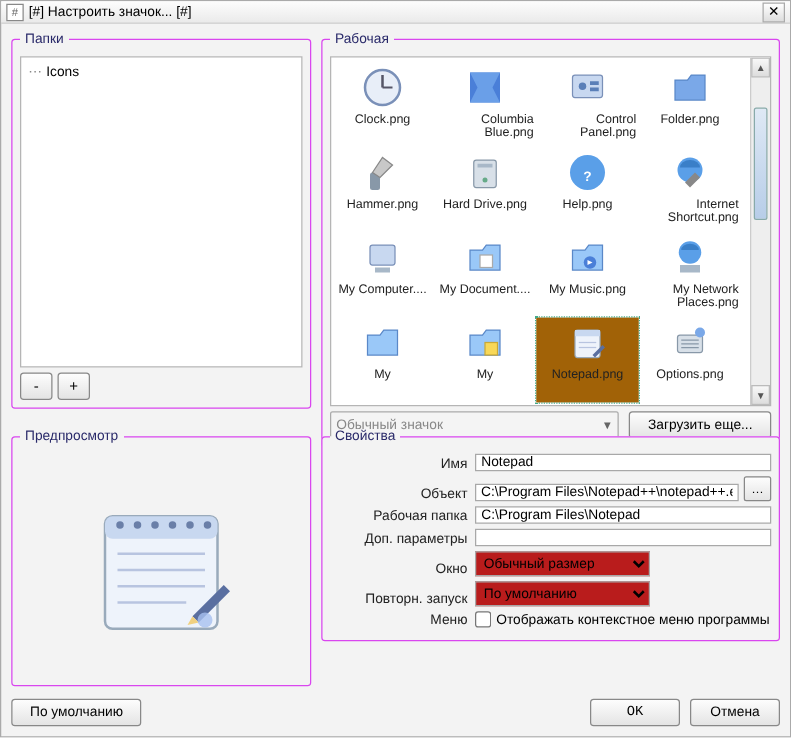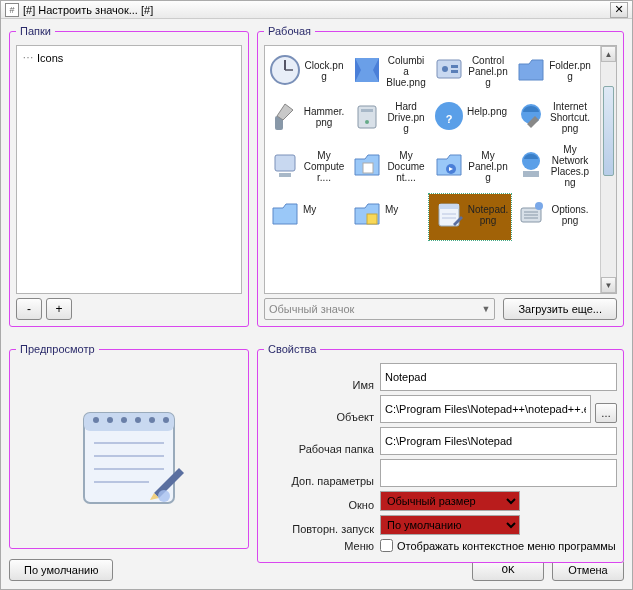--- a/index.html
+++ b/index.html
@@ -19,33 +19,33 @@
 .right-col { flex: 1; display:flex;flex-direction:column;}
 .folders fieldset { flex:1; display:flex;flex-direction:column; }
 .treebox { flex:1; background:#fff; border:1px solid #b5b5b5; padding:4px 2px; overflow:auto;}
 .treeitem { display:flex;align-items:center;gap:2px;padding:1px 2px;}
 .tree-indent{width:14px;display:inline-block;text-align:center;color:#888;}
 .folders-btns { display:flex; gap:4px; margin-top:4px;}
 .sqbtn { width:26px; height:22px; border:1px solid #888; background:linear-gradient(#fdfdfd,#e4e4e4); border-radius:3px;cursor:pointer;display:flex;align-items:center;justify-content:center;font-size:12px;}
 .icons fieldset{flex:1;display:flex;flex-direction:column;}
 .iconlist { flex:1; background:#fff; border:1px solid #b5b5b5; overflow-y:auto; overflow-x:hidden; padding:4px 0 2px 0; position:relative;}
 .icon-row{display:flex;}
-.icon-cell{width:82px;display:flex;flex-direction:row;align-items:center;text-align:center;padding:2px 2px 6px 2px;cursor:pointer;}
+.icon-cell{width:82px;display:flex;flex-direction:column;align-items:center;text-align:right;padding:2px 2px 6px 2px;cursor:pointer;}
 .icon-cell.selected{background:#a16207;outline:1px dotted #4a8;}
 .icon-img{width:36px;height:36px;display:flex;align-items:center;justify-content:center;margin-bottom:2px;}
 .icon-label{font-size:10px;line-height:11px;color:#222;word-break:break-word;min-height:22px;}
 .icons-controls{display:flex;gap:8px;margin-top:4px;align-items:center;}
 .combo { flex:1; height:22px; border:1px solid #aaa; background:#f4f4f4; display:flex;align-items:center;justify-content:space-between;padding:0 4px;color:#888;border-radius:2px;}
 .combo .arrow{font-size:9px;color:#666;}
 .btn { height:22px; padding:0 14px; border:1px solid #888; background:linear-gradient(#fdfdfd,#e4e4e4);border-radius:3px;cursor:pointer;display:flex;align-items:center;font-size:11px;}
 .preview fieldset{height:100%;display:flex;align-items:center;justify-content:center;}
 .preview-img{width:130px;height:130px;display:flex;align-items:center;justify-content:center;}
 .form-row{display:flex;align-items:flex-end;margin-bottom:4px;gap:4px;}
 .form-label{width:112px;text-align:right;padding-right:2px;color:#222;}
-input[type=text]{flex:1;height:28px;border:1px solid #a8a8a8;padding:0 4px;background:#fff;font-size:11px;}
+input[type=text]{flex:1;height:14px;border:1px solid #a8a8a8;padding:0 4px;background:#fff;font-size:11px;}
 .dotbtn{width:22px;height:20px;border:1px solid #888;background:linear-gradient(#fdfdfd,#e4e4e4);border-radius:2px;display:flex;align-items:center;justify-content:center;cursor:pointer;font-size:10px;}
 select{flex:0 0 140px;height:20px;border:1px solid #a8a8a8;background:#b91c1c;font-size:11px;padding:0 2px;}
 .chkrow{display:flex;align-items:center;gap:4px;}
 .chkrow input{width:13px;height:13px;}
 .scrollbar{position:absolute;right:0;top:0;bottom:0;width:16px;background:#eee;border-left:1px solid #ccc;}
 .scroll-thumb{position:absolute;left:2px;right:2px;top:40px;height:90px;background:linear-gradient(#dfe9f5,#b7cde8);border:1px solid #8aa;border-radius:2px;}
 .scroll-arr{position:absolute;left:0;right:0;height:16px;background:linear-gradient(#f8f8f8,#ddd);border:1px solid #bbb;display:flex;align-items:center;justify-content:center;font-size:8px;color:#555;}
 .scroll-arr.up{top:0;}
 .scroll-arr.dn{bottom:0;}
 svg{display:block;}
@@ -187,21 +187,21 @@
                     <div class="icon-label">My Document....</div>
                   </div>
                   <div class="icon-cell">
                     <div class="icon-img">
                       <svg width="36" height="36" viewBox="0 0 36 36">
                         <path d="M6 12h10l3-4h11v20H6z" fill="#9ac8f8" stroke="#5a88c8"></path>
                         <circle cx="20" cy="22" r="5" fill="#4a7fd8"></circle>
                         <path d="M18 20l4 2-4 2z" fill="#fff"></path>
                       </svg>
                     </div>
-                    <div class="icon-label">My Panel.png</div>
+                    <div class="icon-label">My Music.png</div>
                   </div>
                   <div class="icon-cell">
                     <div class="icon-img">
                       <svg width="36" height="36" viewBox="0 0 36 36">
                         <circle cx="18" cy="14" r="9" fill="#5a9fe8"></circle>
                         <path d="M11 12a7 5 0 0114 0" fill="#3a7fc8"></path>
                         <rect x="10" y="24" width="16" height="6" fill="#a8b8c8"></rect>
                       </svg>
                     </div>
                     <div class="icon-label">My Network Places.png</div>

